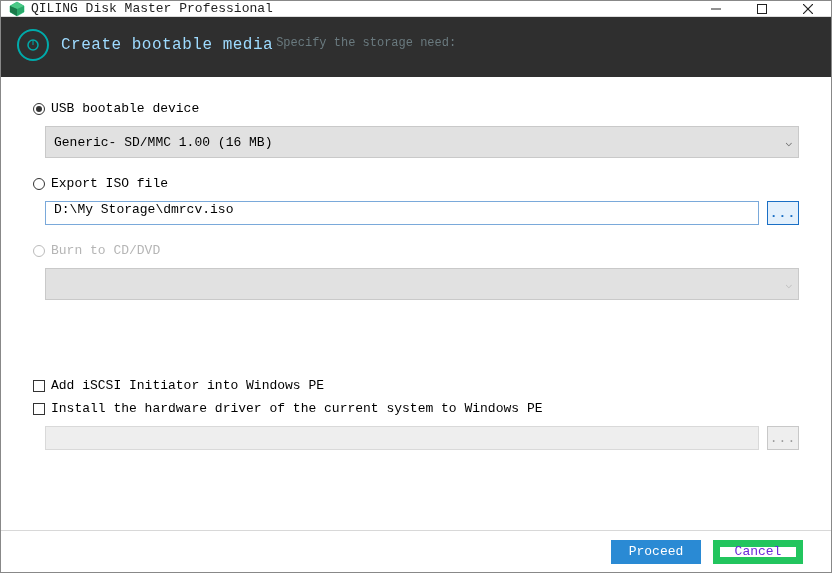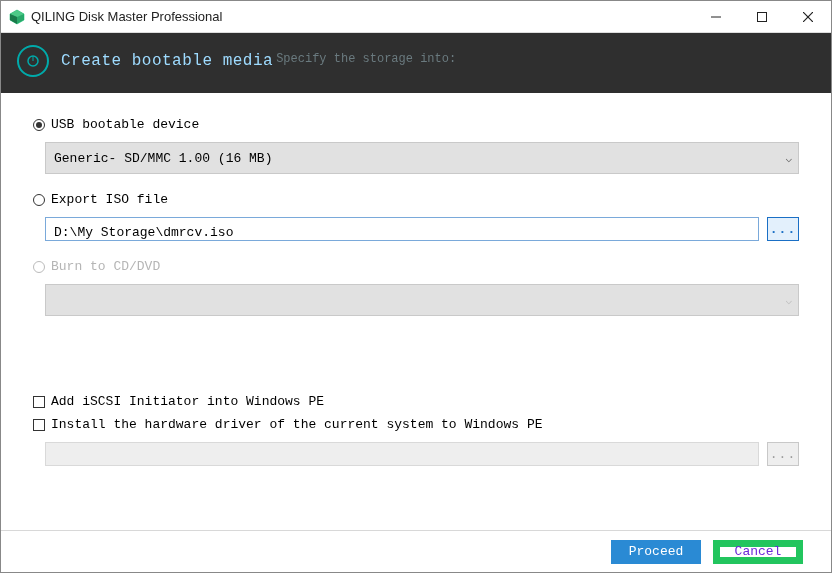--- a/index.html
+++ b/index.html
@@ -8,27 +8,27 @@
       font-size: 13px;
       background: #fff;
       width: 832px;
       height: 573px;
       border: 1px solid #888;
       display: flex;
       flex-direction: column;
       overflow: hidden;
     }
     .titlebar {
-      height: 32px;
+      height: 16px;
       display: flex;
       align-items: center;
       padding: 0 0 0 8px;
       background: #fff;
       border-bottom: 1px solid #ddd;
-      font-family: Liberation Sans, sans-serif;
+      font-family: Liberation Mono, monospace;
     }
     .titlebar .logo {
       width: 16px; height: 16px;
       margin-right: 6px;
       display: inline-flex;
       align-items: center;
       justify-content: center;
     }
     .titlebar .logo svg { display:block; }
     .titlebar .title { font-size: 13px; color: #222; }
@@ -89,21 +89,21 @@
     }
     .select.disabled { color:#aaa; }
     .select .arrow { position:absolute; right:6px; font-size:11px; color:#555;}
     .select.disabled .arrow { color:#bbb; }
 
     .path-row { display:flex; gap:8px; margin:4px 0 18px 12px; align-items:center;}
     .path-input {
       flex:1; height:24px; border:1px solid #7aa9da;
       background:#fff; padding:0 8px;
       font-family:"Courier New", monospace; font-size:13px;
-      display:flex; align-items:flex-end;
+      display:flex; align-items:flex-start;
     }
     .browse-btn {
       width:32px; height:24px;
       border:1px solid #1a6fc5;
       background:#e3f0fc;
       display:flex; align-items:center; justify-content:center;
       color:#1a6fc5; font-weight:bold;
       cursor:pointer;
       letter-spacing:1px;
     }
@@ -173,21 +173,21 @@
 
 <div class="header">
   <div class="hicon">
     <svg width="18" height="18" viewBox="0 0 18 18">
         <circle cx="9" cy="9" r="5" fill="none" stroke="#0aa" stroke-width="1.5"></circle>
         <line x1="9" y1="4" x2="9" y2="9" stroke="#0aa" stroke-width="1"></line>
       </svg>
   </div>
   <div class="ht">
     <div class="htitle">Create bootable media</div>
-    <div class="hsub">Specify the storage into:</div>
+    <div class="hsub">Specify the storage need:</div>
   </div>
 </div>
 
 <div class="content">
 
   <div class="opt-row">
     <span class="radio selected"></span>
     <span>USB bootable device</span>
   </div>
   <div class="select">

